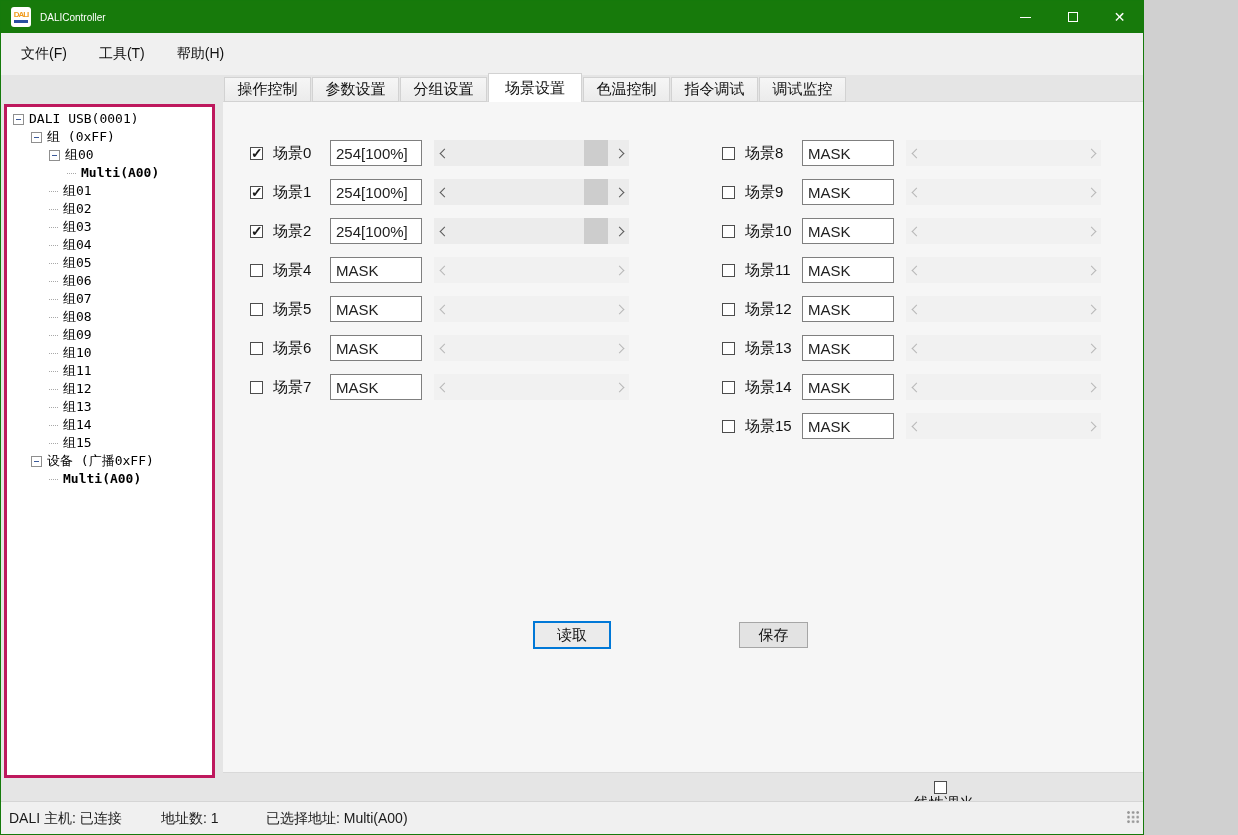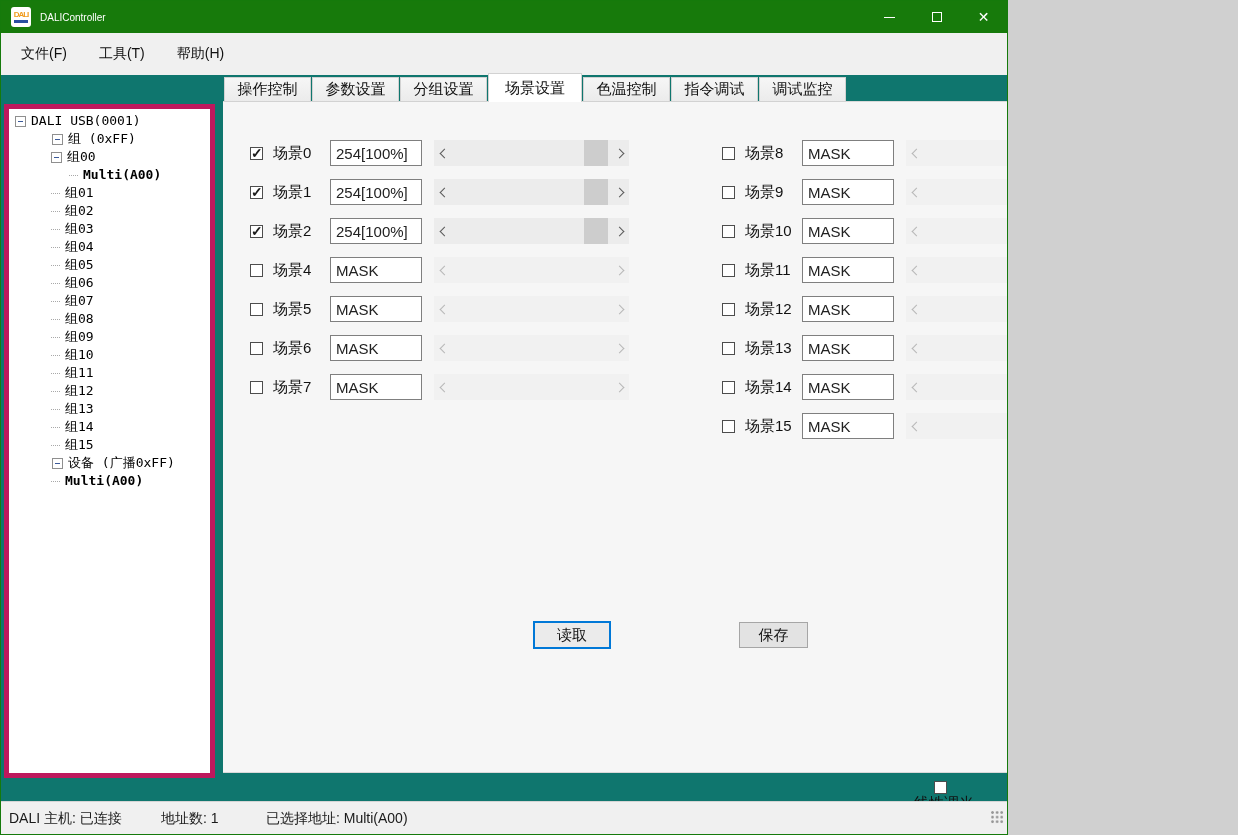--- a/index.html
+++ b/index.html
@@ -1,42 +1,42 @@
 <!DOCTYPE html>
 <html><head>
 <meta charset="utf-8">
 <style>
   * { margin:0; padding:0; box-sizing:border-box; }
   html,body { width:1238px; height:835px; background:#d0d0d0; font-family:"Liberation Sans", sans-serif; }
   #window {
-    position:relative; width:1008px; height:835px; background:#0f766e;
+    position:relative; width:1144px; height:835px; background:#e5e5e5;
     border:1px solid #157a0b; overflow:hidden;
   }
   
   #titlebar { position:absolute; left:0; top:0; width:100%; height:32px; background:#177a0b; display:flex; align-items:center; }
   #appicon { width:20px; height:20px; margin-left:10px; background:#ffffff; border-radius:3px;
              display:flex; flex-direction:column; align-items:center; justify-content:center; }
   #appicon .dali-txt { font-size:8px; font-weight:bold; color:#f09b1e; line-height:8px; letter-spacing:-1px; }
   #appicon .dali-bar { width:14px; height:3px; background:#2a4fa2; margin-top:1px; }
   #wtitle { color:#ffffff; font-size:10px; margin-left:9px; }
   #wbtns { position:absolute; right:0; top:0; height:32px; display:flex; }
   .wbtn { width:47px; height:32px; display:flex; align-items:center; justify-content:center; }
   .glyph-min { width:11px; height:1px; background:#ffffff; display:block; }
   .glyph-max { width:10px; height:10px; border:1px solid #ffffff; display:block; }
   .glyph-close { color:#ffffff; font-size:14px; line-height:14px; }
   
   #menubar { position:absolute; left:0; top:32px; width:100%; height:42px; background:#f0f0f0;
              display:flex; align-items:center; padding-left:10px; }
   .menuitem { font-size:14px; color:#111; padding:4px 10px; margin-right:12px; }
   
   #tree { position:absolute; left:3px; top:103px; width:211px; height:674px; background:#ffffff;
-          border:5px solid #be185d; overflow:hidden; padding-top:3px;
+          border:3px solid #be185d; overflow:hidden; padding-top:3px;
           font-family:"DejaVu Sans Mono", monospace; font-size:13px; color:#000; }
   .titem { height:18px; line-height:18px; white-space:nowrap; display:flex; align-items:center; }
-  .d0 { padding-left:6px; } .d1 { padding-left:24px;margin-left:19px; } .d2 { padding-left:42px; } .d3 { padding-left:60px; }
+  .d0 { padding-left:6px; } .d1 { padding-left:24px; } .d2 { padding-left:42px; } .d3 { padding-left:60px; }
   .exp { width:11px; height:11px; border:1px solid #8f8f8f; background:#fff; position:relative; margin-right:5px; flex:none; }
   .exp::after { content:""; position:absolute; left:2px; top:4px; width:5px; height:1px; background:#3c5a9a; }
   .dash { width:9px; height:1px; border-top:1px dotted #a8a8a8; margin-right:5px; flex:none; }
   .titem.b { font-weight:bold; }
   
   #tabbar { position:absolute; left:223px; top:72px; height:29px; display:flex; align-items:flex-end; z-index:3; }
   .tab { height:25px; width:87px; margin-right:1px; background:linear-gradient(#f6f6f6,#ebebeb);
          border:1px solid #d2d2d2; display:flex; align-items:center; justify-content:center;
          font-size:15px; color:#111; }
   .tab.active { height:29px; width:94px; background:#ffffff; border-bottom:none; position:relative; z-index:4; }

